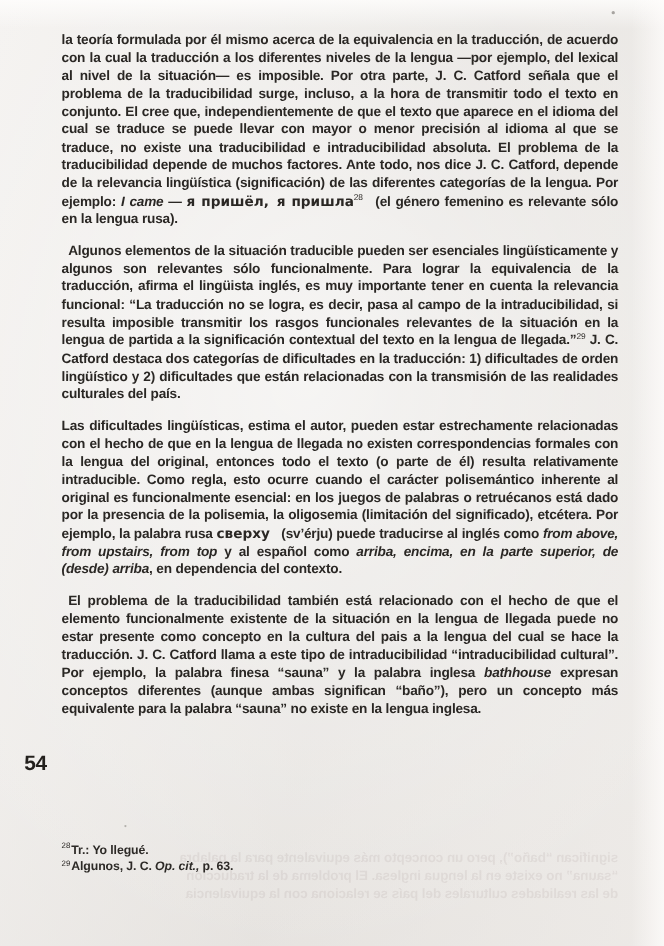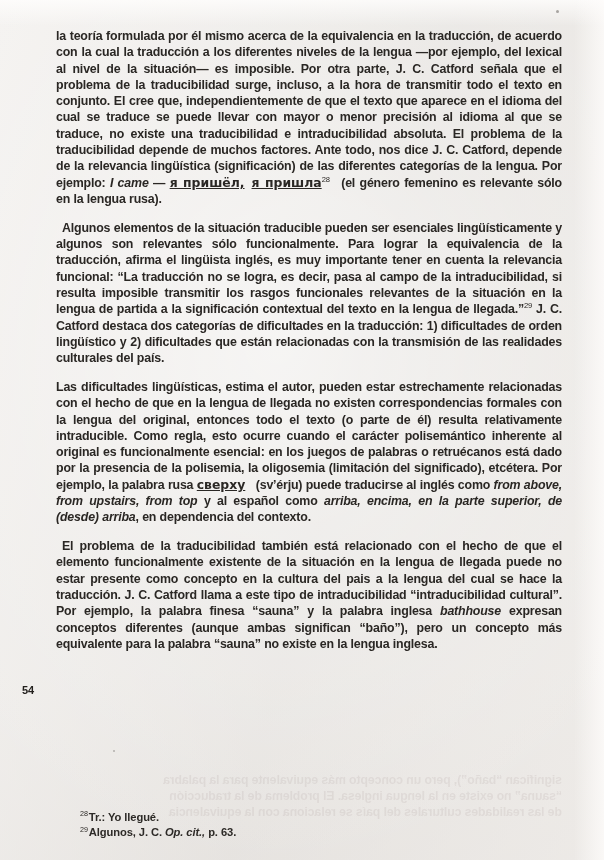--- a/index.html
+++ b/index.html
@@ -102,53 +102,52 @@
   #textblock p.indent { text-indent: 6px; }
   #textblock p.noindent { text-indent: 0; }
   #textblock p:last-child { margin-bottom: 13px; }
   .it { }
   sup {
     font-size: 7.6px;
     line-height: 0;
     vertical-align: super;
     font-weight: normal;
   }
-  .cyr { font-family: "DejaVu Sans", sans-serif; letter-spacing: 0; font-weight: bold; text-decoration: underline; }
+  .cyr { font-family: "DejaVu Sans", sans-serif; letter-spacing: 0; font-weight: bold; }
   .sp { display: inline-block; width: 7px; }
 
   #folio {
     position: absolute;
     left: 22px;
     top: 684px;
-    font-size: 11px;
+    font-size: 19px;
     font-weight: bold;
     color: #23201d;
     letter-spacing: -0.2px;
   }
 
   #rule {
     position: absolute;
     left: 56px;
     top: 775px;
     width: 132px;
     height: 1px;
     background: rgba(60,56,52,0.0);
   }
 
   #footnotes {
     position: absolute;
     left: 56px;
-    top: 810px;
+    top: 766px;
     width: 430px;
     color: #2d2a27;
     font-size: 11.2px;
     font-weight: bold;
     line-height: 15.4px;
     letter-spacing: -0.1px;
-    margin-left: 24px;
   }
   #footnotes .fn { margin: 0; white-space: nowrap; }
   #footnotes sup { font-size: 7.2px; margin-right: 1px; }
   .b94 { font-weight: bold; }
 </style>
 </head>
 <body>
 
 <div id="page">
 

